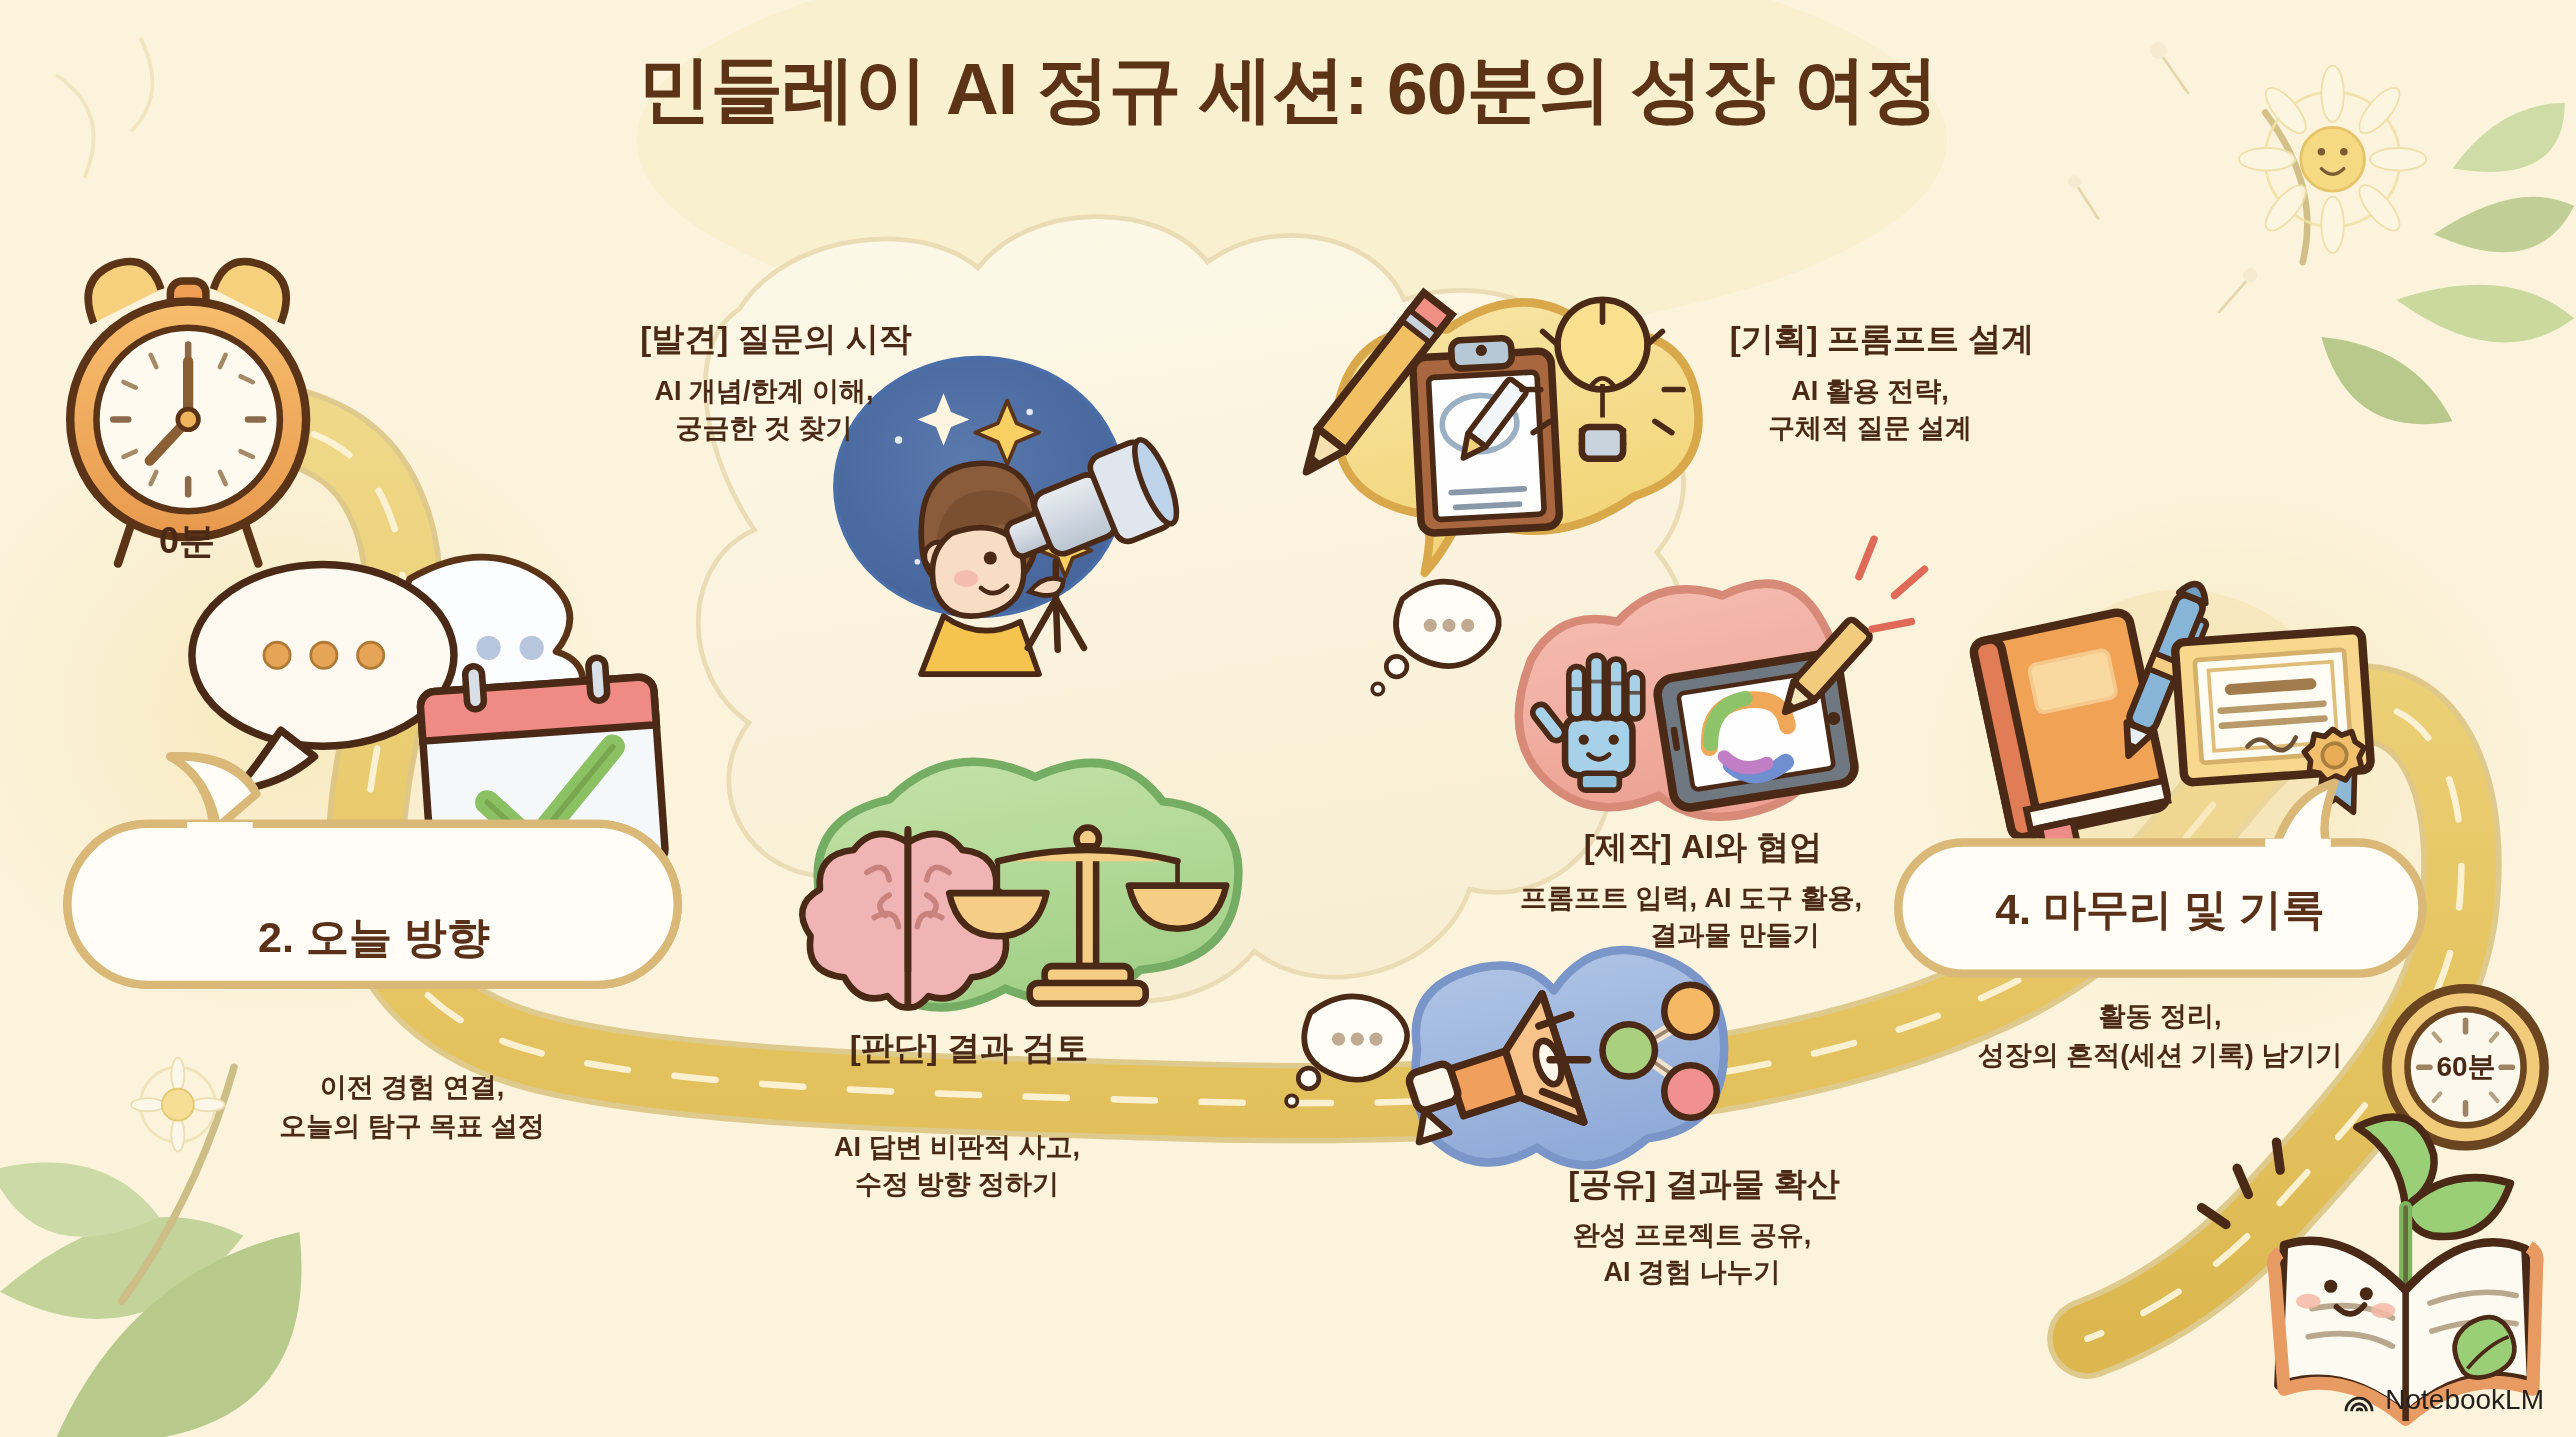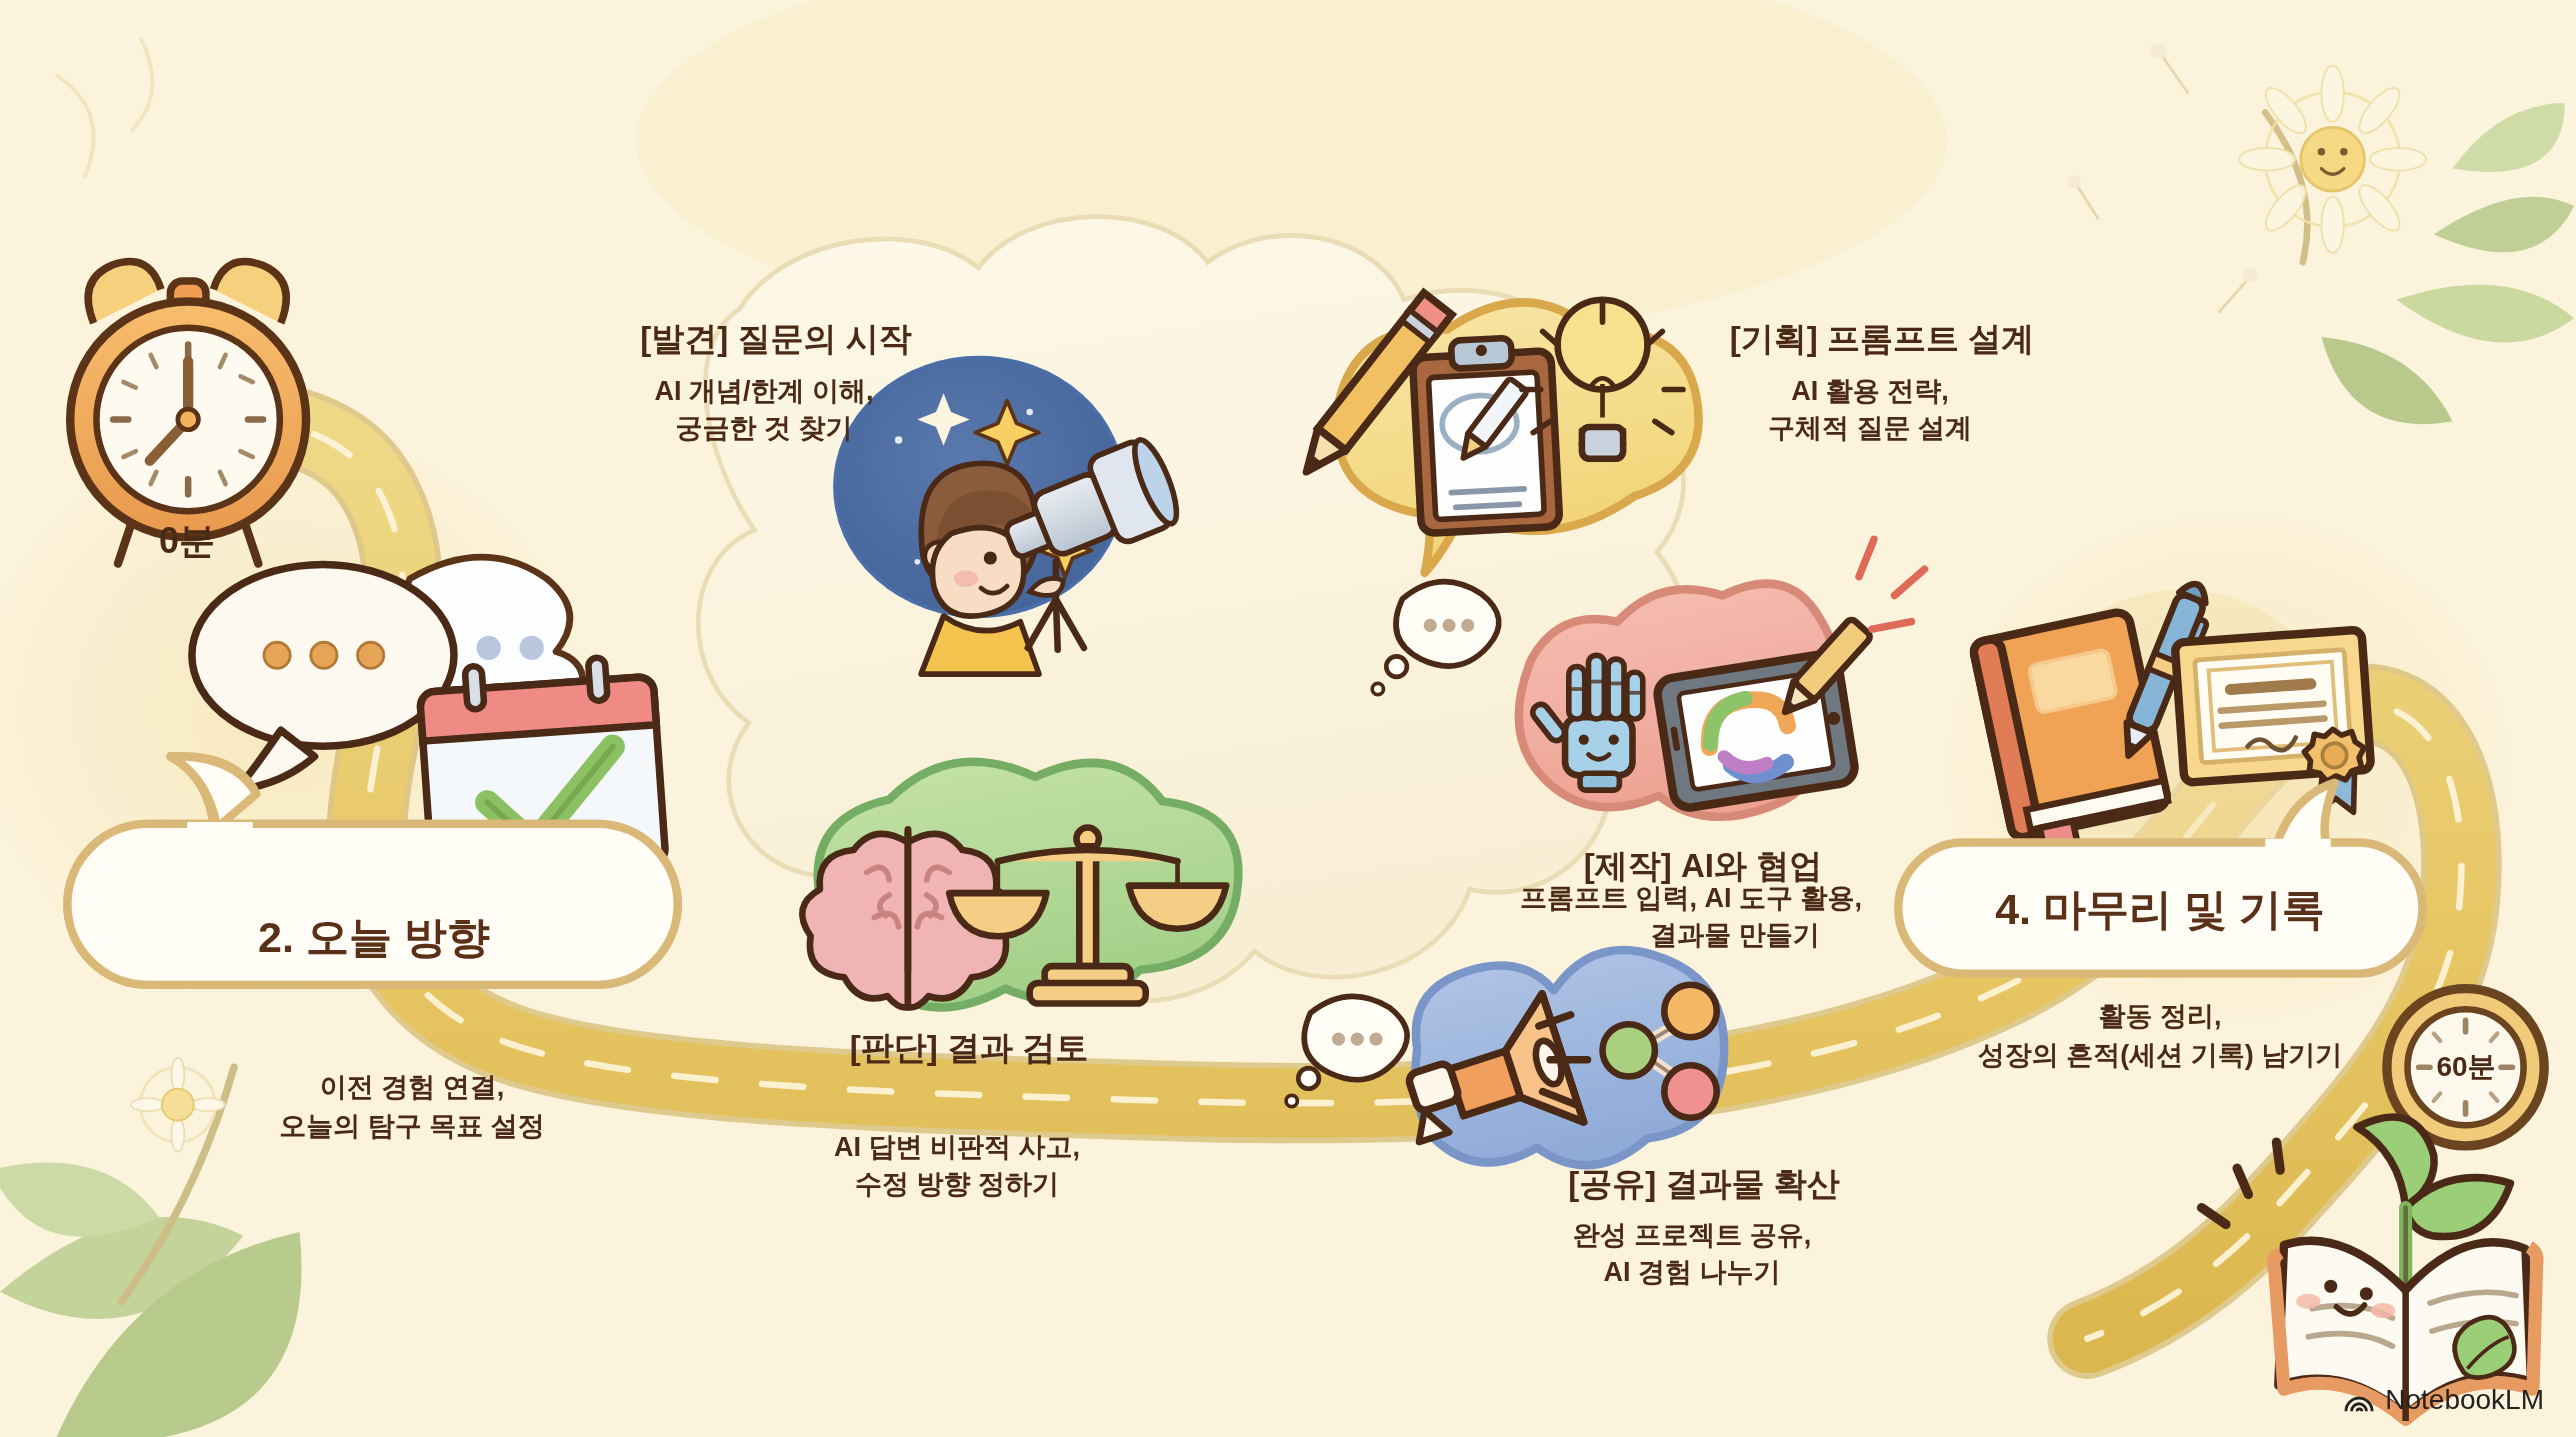--- a/index.html
+++ b/index.html
@@ -569,34 +569,35 @@
       <path d="M232 884 q -10 -54 -50 -76 q 68 -2 92 40 z" fill="#fffdf5" stroke="#d9b878" stroke-width="9" stroke-linejoin="round"></path>
       <path d="M200 884 h 70" stroke="#fffdf5" stroke-width="12"></path>
     </g>
     <g>
       <path d="M2098 900 h 420 a 70 70 0 0 1 0 140 h -420 a 70 70 0 0 1 0 -140 z" fill="#fffdf5" stroke="#d9b878" stroke-width="9"></path>
       <path d="M2432 902 q 18 -52 62 -66 q -16 44 -8 66 z" fill="#fffdf5" stroke="#d9b878" stroke-width="9" stroke-linejoin="round"></path>
       <path d="M2420 902 h 70" stroke="#fffdf5" stroke-width="12"></path>
     </g>
   </svg>
 
+  <div class="txt page-title center">민들레이 AI 정규 세션: 60분의 성장 여정</div>
 
   <div class="txt time-label center" style="top:517px; left:187px;">0분</div>
 
   <div class="txt clock-label center" style="top:1048px; left:2466px;">60분</div>
 
   <div class="txt sec-head center" style="top:318px; left:764px;">[발견] 질문의 시작</div>
   <div class="txt sec-sub center" style="top:373px; left:764px;">AI 개념/한계 이해,</div>
   <div class="txt sec-sub center" style="top:410px; left:764px;">궁금한 것 찾기</div>
 
   <div class="txt sec-head center" style="top:318px; left:1870px;">[기획] 프롬프트 설계</div>
   <div class="txt sec-sub center" style="top:373px; left:1870px;">AI 활용 전략,</div>
   <div class="txt sec-sub center" style="top:410px; left:1870px;">구체적 질문 설계</div>
 
-  <div class="txt sec-head center" style="top:845px; left:1691px;text-align:center;">[제작] AI와 협업</div>
+  <div class="txt sec-head center" style="top:826px; left:1691px;text-align:center;">[제작] AI와 협업</div>
   <div class="txt sec-sub center" style="top:880px; left:1691px;">프롬프트 입력, AI 도구 활용,</div>
   <div class="txt sec-sub center" style="top:917px; left:1691px;margin-left:44px;">결과물 만들기</div>
 
   <div class="txt sec-head center" style="top:1027px; left:957px;">[판단] 결과 검토</div>
   <div class="txt sec-sub center" style="top:1129px; left:957px;">AI 답변 비판적 사고,</div>
   <div class="txt sec-sub center" style="top:1166px; left:957px;">수정 방향 정하기</div>
 
   <div class="txt sec-head center" style="top:1163px; left:1692px;">[공유] 결과물 확산</div>
   <div class="txt sec-sub center" style="top:1217px; left:1692px;">완성 프로젝트 공유,</div>
   <div class="txt sec-sub center" style="top:1254px; left:1692px;">AI 경험 나누기</div>

